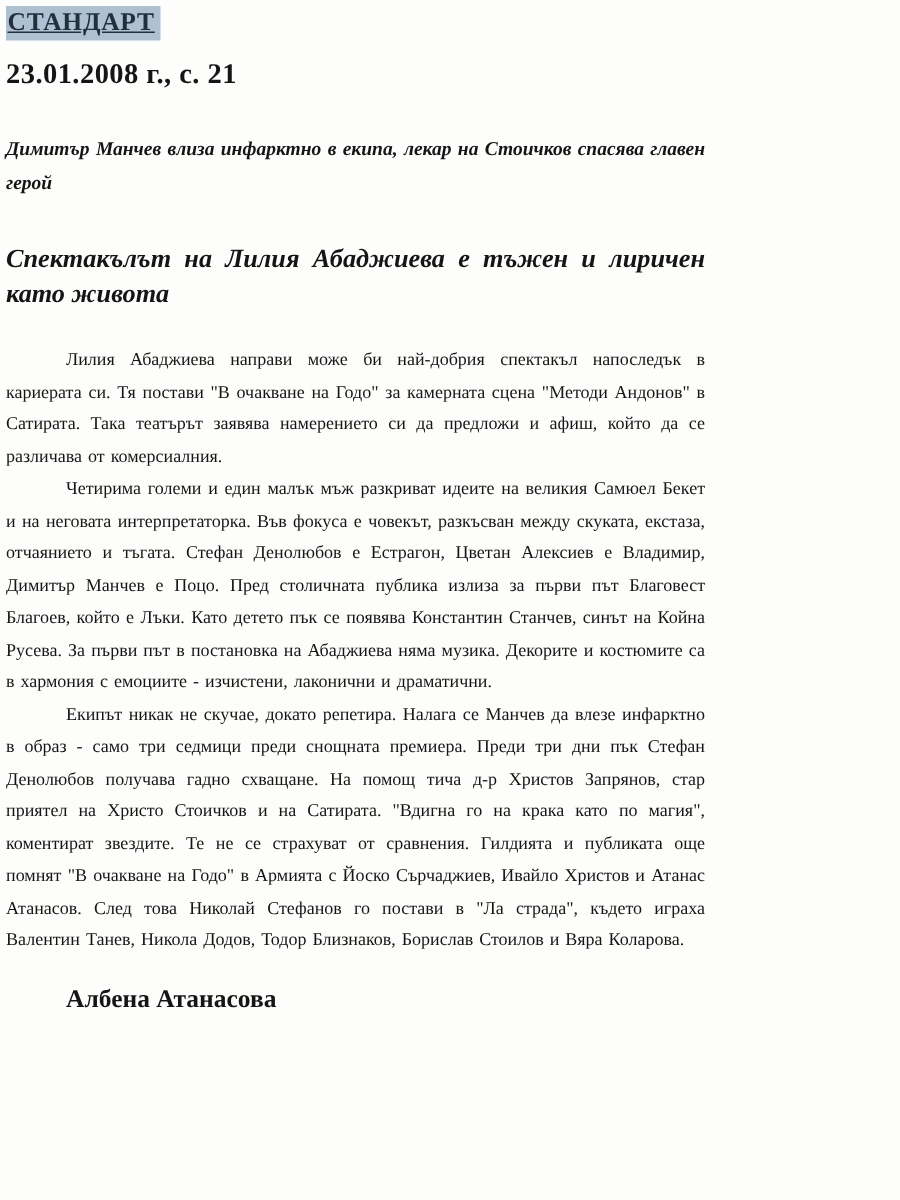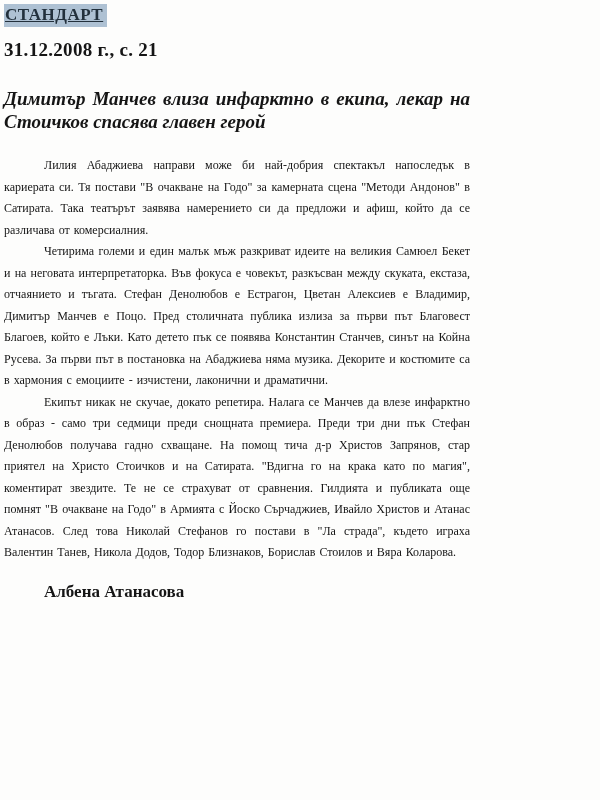--- a/index.html
+++ b/index.html
@@ -33,21 +33,21 @@
     padding: 1px 4px 2px 1px;
   }
   .dateline {
     margin-top: 12px;
     font-size: 19px;
     font-weight: bold;
     letter-spacing: 0.3px;
   }
   .headline {
     margin: 26px 0 0 0;
-    font-size: 19px;
+    font-size: 13px;
     font-weight: bold;
     font-style: italic;
     line-height: 23px;
     text-align: justify;
   }
   .section-heading {
     margin: 28px 0 0 0;
     font-size: 18px;
     font-weight: bold;
     line-height: 22px;
@@ -79,25 +79,26 @@
   }
 </style>
 </head>
 <body>
 
 <div class="doc">
   <div class="masthead-row">
     <span class="masthead">СТАНДАРТ</span>
   </div>
 
-  <div class="dateline">31.12.2008 г., с. 21</div>
+  <div class="dateline">23.01.2008 г., с. 21</div>
 
   <h1 class="headline">Димитър Манчев влиза инфарктно в екипа, лекар на Стоичков спасява главен герой</h1>
 
 
+  <h3 class="deck">Спектакълът на Лилия Абаджиева е тъжен и лиричен като живота</h3>
 
   <p class="body-par first">Лилия Абаджиева направи може би най-добрия спектакъл напоследък в кариерата си. Тя постави "В очакване на Годо" за камерната сцена "Методи Андонов" в Сатирата. Така театърът заявява намерението си да предложи и афиш, който да се различава от комерсиалния.</p>
 
   <p class="body-par">Четирима големи и един малък мъж разкриват идеите на великия Самюел Бекет и на неговата интерпретаторка. Във фокуса е човекът, разкъсван между скуката, екстаза, отчаянието и тъгата. Стефан Денолюбов е Естрагон, Цветан Алексиев е Владимир, Димитър Манчев е Поцо. Пред столичната публика излиза за първи път Благовест Благоев, който е Лъки. Като детето пък се появява Константин Станчев, синът на Койна Русева. За първи път в постановка на Абаджиева няма музика. Декорите и костюмите са в хармония с емоциите - изчистени, лаконични и драматични.</p>
 
   <p class="body-par">Екипът никак не скучае, докато репетира. Налага се Манчев да влезе инфарктно в образ - само три седмици преди снощната премиера. Преди три дни пък Стефан Денолюбов получава гадно схващане. На помощ тича д-р Христов Запрянов, стар приятел на Христо Стоичков и на Сатирата. "Вдигна го на крака като по магия", коментират звездите. Те не се страхуват от сравнения. Гилдията и публиката още помнят "В очакване на Годо" в Армията с Йоско Сърчаджиев, Ивайло Христов и Атанас Атанасов. След това Николай Стефанов го постави в "Ла страда", където играха Валентин Танев, Никола Додов, Тодор Близнаков, Борислав Стоилов и Вяра Коларова.</p>
 
   <p class="author">Албена Атанасова</p>
 </div>
 

